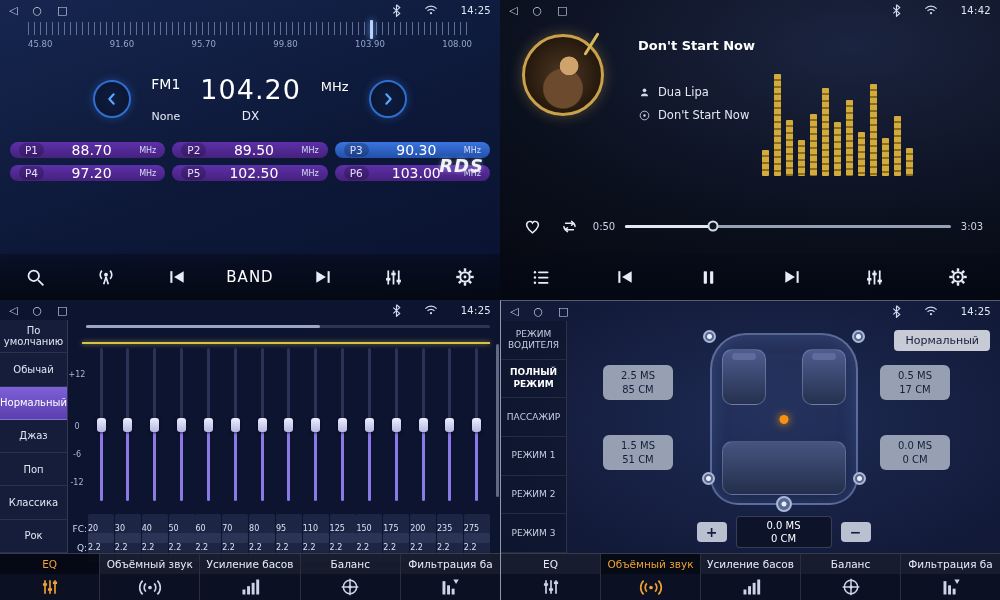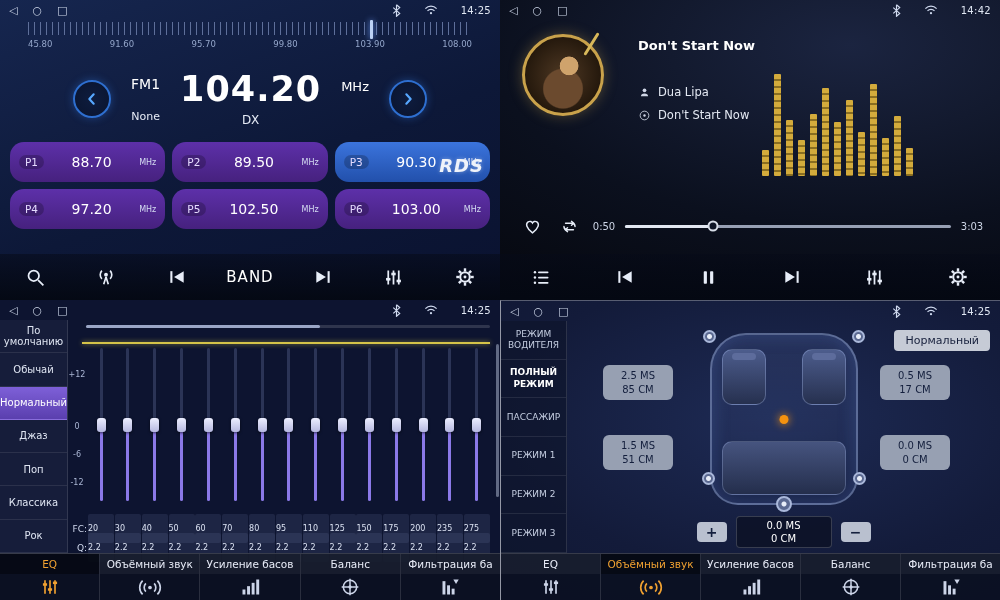--- a/index.html
+++ b/index.html
@@ -23,26 +23,26 @@
   .ruler-ticks{height:13px;
     background:repeating-linear-gradient(90deg,#5e6f9a 0 1px,transparent 1px 6px),
                repeating-linear-gradient(90deg,#8fa2c8 0 1px,transparent 1px 30px)}
   .ruler-pointer{position:absolute;left:77%;top:-2px;width:3px;height:19px;background:#bcd2f5;box-shadow:0 0 6px #6fa0ff;border-radius:1px}
   .ruler-labels{display:flex;justify-content:space-between;font-size:8.5px;color:#94a6ca;margin-top:4px}
   .freq-row{display:flex;align-items:center;justify-content:center;gap:20px;margin-top:6px;height:78px}
   .round-btn{width:38px;height:38px;border-radius:50%;border:2px solid #2e6fd0;display:flex;align-items:center;justify-content:center;background:radial-gradient(circle,#0e1c3e,#0a142e);box-shadow:0 0 8px rgba(46,111,208,.45)}
   .stack{display:flex;flex-direction:column;align-items:center}
   .band-label{font-size:14px;color:#fff}
   .mode-label{font-size:11px;color:#e6ebf6;margin-top:18px}
-  .freq-big{font-size:35px;font-weight:bold;color:#fff;letter-spacing:1px;line-height:1}
+  .freq-big{font-size:27px;font-weight:normal;color:#fff;letter-spacing:1px;line-height:1}
   .dx-label{font-size:12px;color:#e6ebf6;margin-top:6px}
   .unit-label{font-size:13px;color:#fff;margin-bottom:26px}
   .rds-badge{position:absolute;right:16px;top:155px;font-size:18px;font-style:italic;font-weight:bold;letter-spacing:1px;color:#f0f3fa;text-shadow:0 0 4px rgba(255,255,255,.4)}
   .presets{display:grid;grid-template-columns:repeat(3,1fr);gap:7px;padding:4px 10px 0}
-  .preset{height:40px;border-radius:14px;display:flex;align-items:center;padding:0 9px;background:linear-gradient(180deg,#5d30a9,#46217e)}
+  .preset{height:16px;border-radius:14px;display:flex;align-items:center;padding:0 9px;background:linear-gradient(180deg,#5d30a9,#46217e)}
   .preset.active{background:linear-gradient(180deg,#3b74dd,#2250ab)}
   .plabel{font-size:10.5px;color:#e6dcff;background:rgba(0,0,0,.22);border-radius:9px;padding:1px 6px}
   .pfreq{font-size:14px;color:#fff;flex:1;text-align:center}
   .punit{font-size:8px;color:#d5ddf2}
   .toolbar{position:absolute;bottom:0;left:0;right:0;height:46px;display:flex;align-items:center;justify-content:space-around;background:linear-gradient(180deg,rgba(6,10,24,.55),rgba(4,8,18,.95))}
   .tool{color:#e7edf8;display:flex;align-items:center;justify-content:center;width:44px;height:36px;padding:0}
   .band-btn{font-size:15px;letter-spacing:1px;color:#fff;width:auto}
 
   
   .q-player{background:radial-gradient(120% 100% at 70% 15%,#1b2440 0%,#0b101e 60%,#06080f 100%)}

